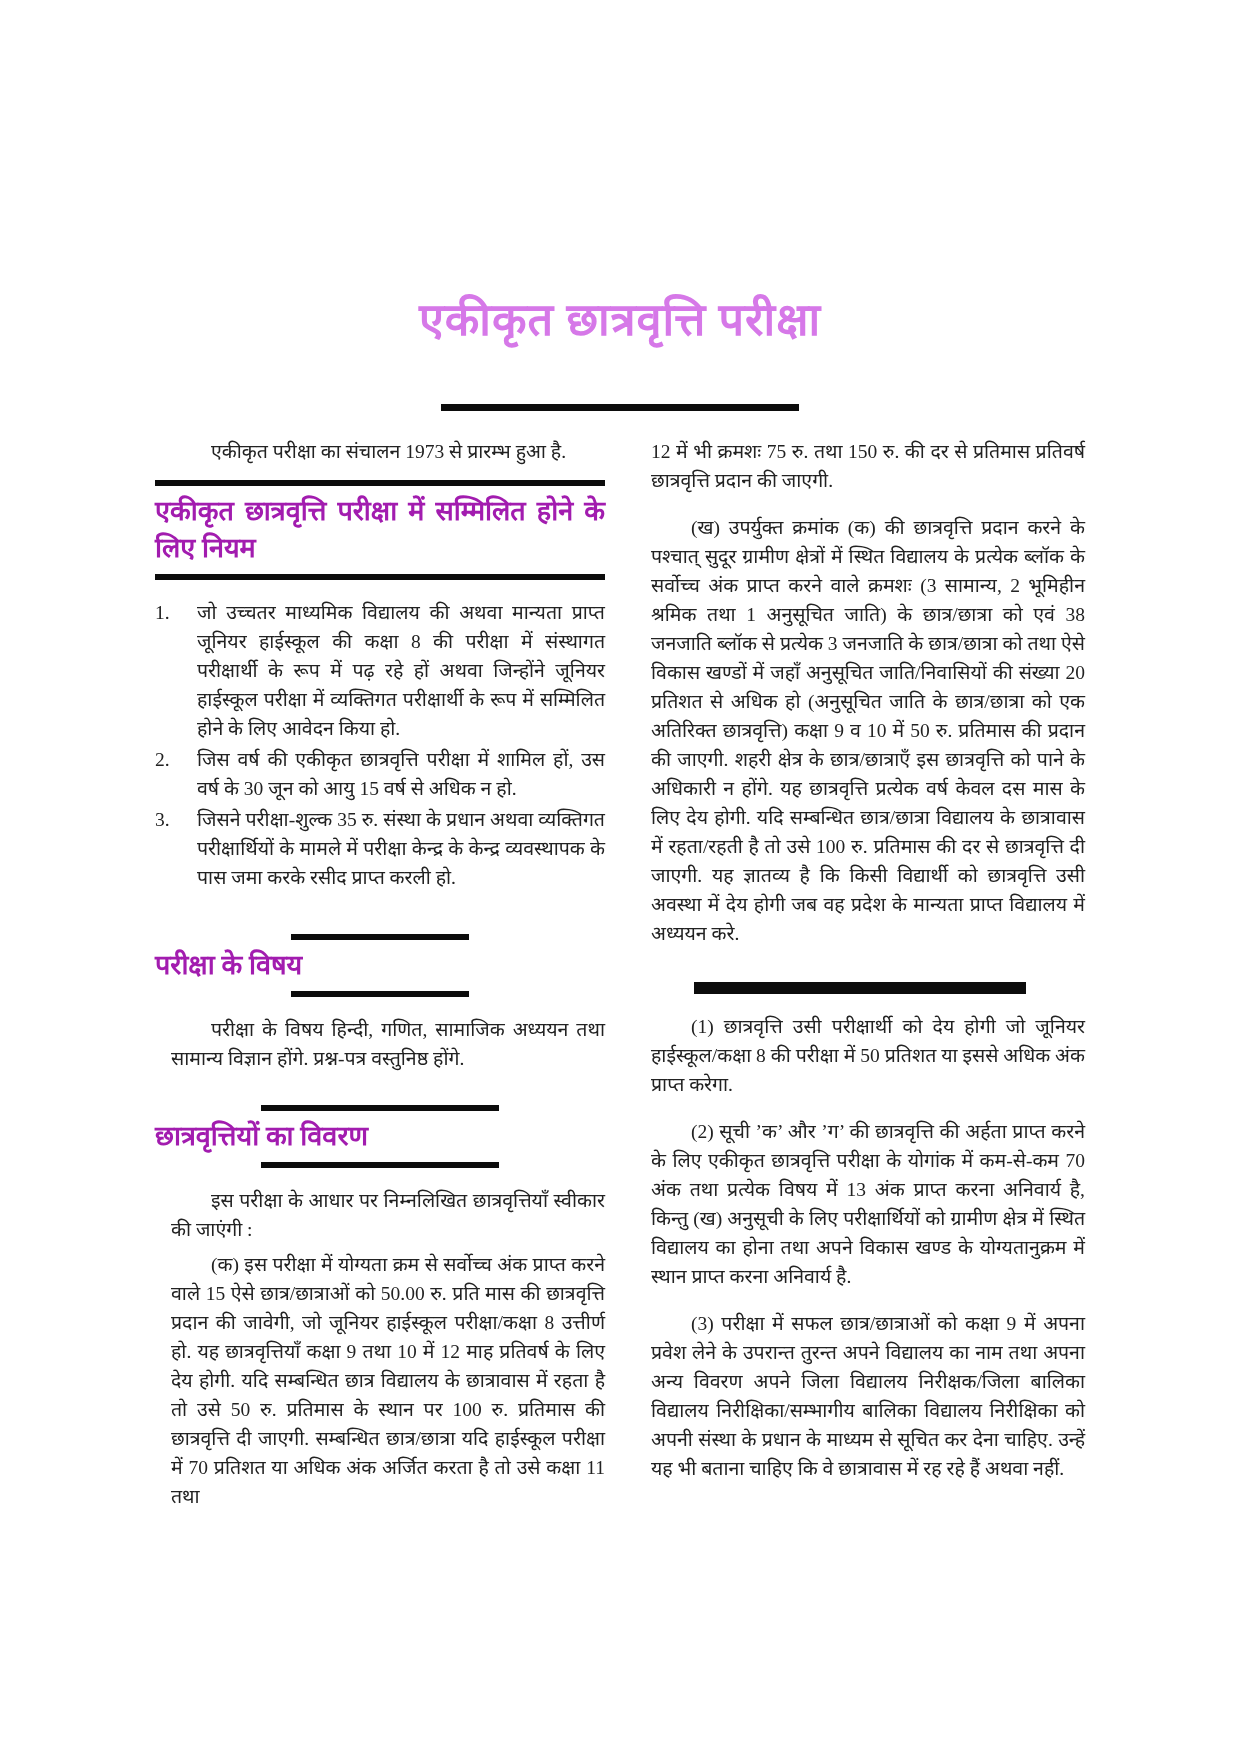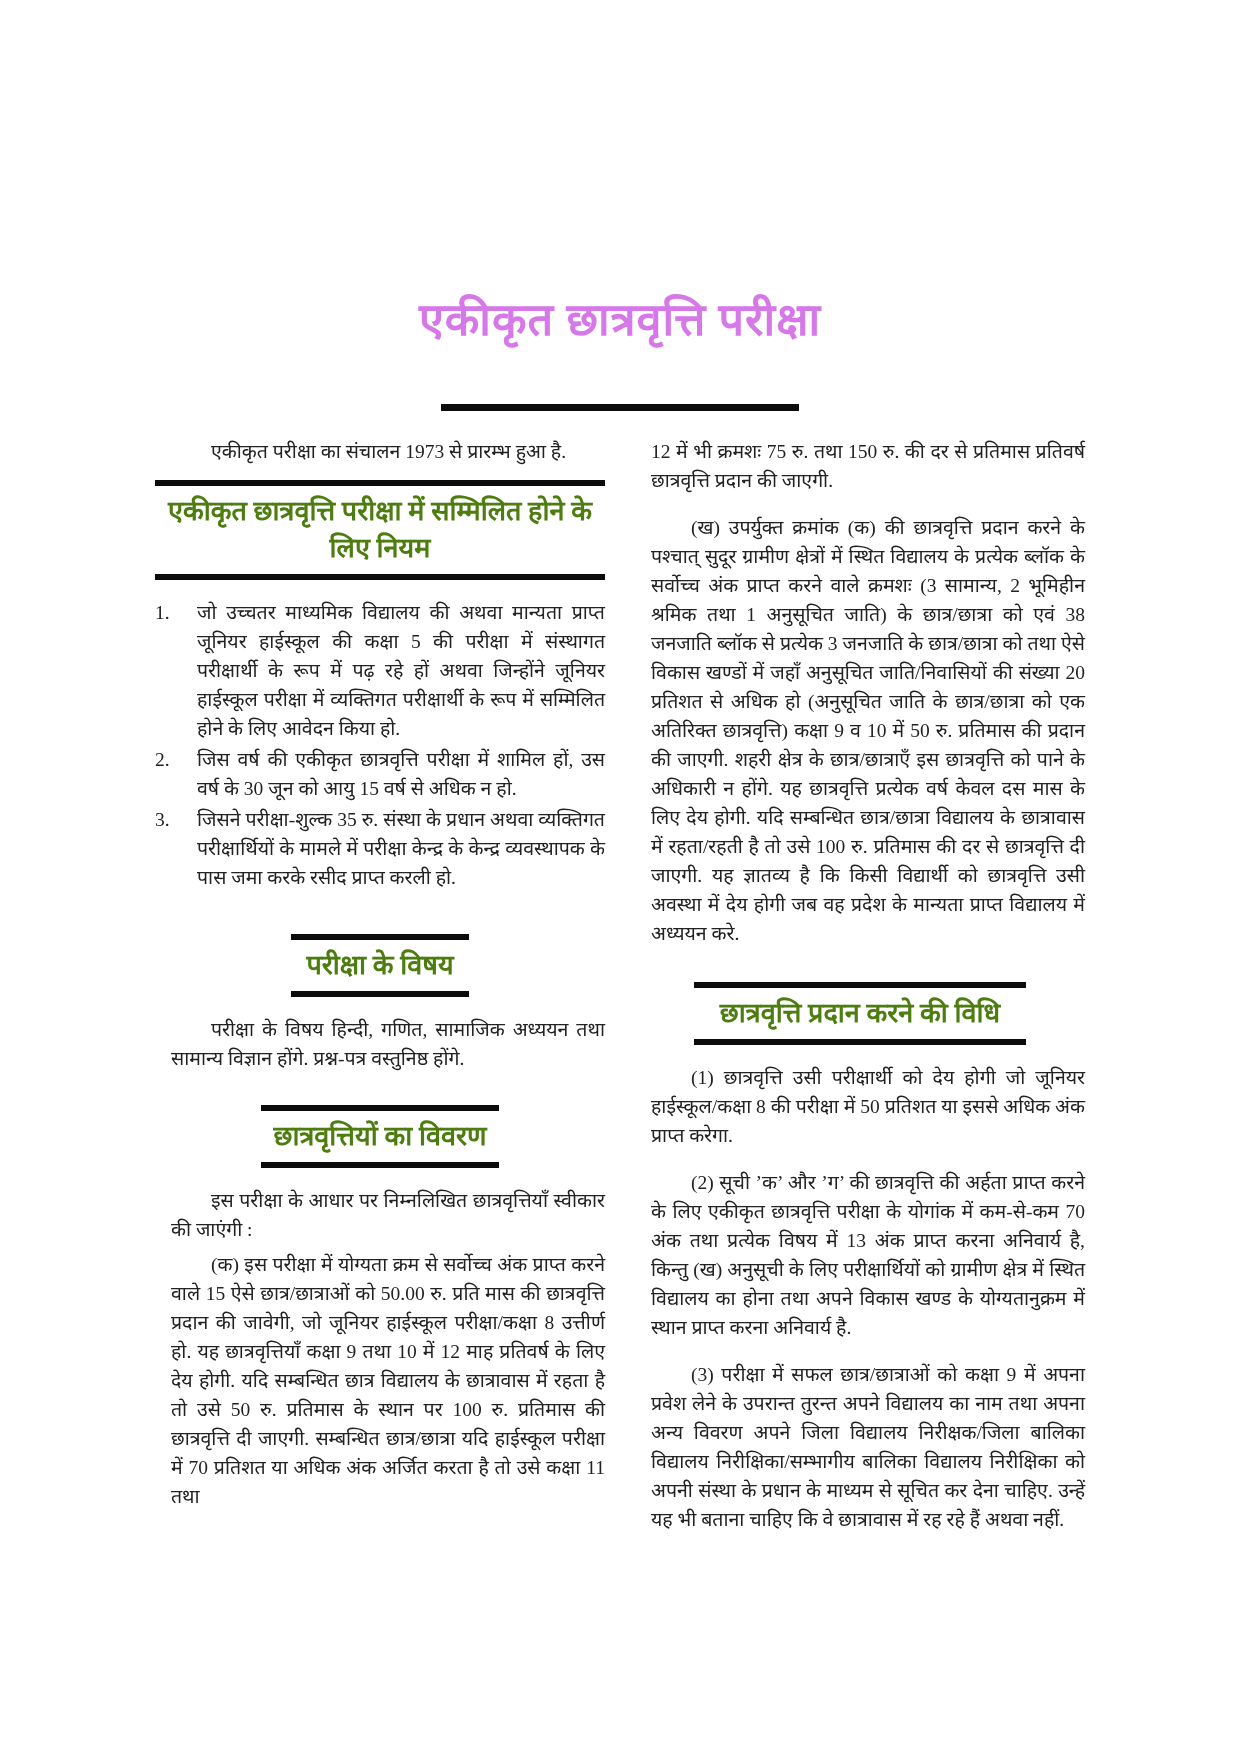--- a/index.html
+++ b/index.html
@@ -48,25 +48,24 @@
   p.para.noindent { text-indent:0; }
   p.para.tight { margin-bottom:6px; }
   .hblock { margin:26px 0 18px 0; }
   .hblock-first { margin-top:14px; }
   .hrule {
     height:6px;
     background:#0c0c0c;
   }
   .hrule.short { margin:0 auto; }
   .sec-heading {
-    color:#4d7c0f;
+    color:#a21caf;
     font-weight:bold;
     font-size:27px;
     line-height:37px;
-    text-align:center;
     text-indent:0;
     margin:7px 0;
     white-space:normal;
   }
   .sec-heading.nowrap { white-space:nowrap; }
   .num-item {
     display:flex;
     margin:0 0 2px 0;
   }
   .num-item .num {
@@ -96,21 +95,21 @@
       <div class="hblock hblock-full hblock-first">
         <div class="hrule"></div>
         <div class="sec-heading">एकीकृत छात्रवृत्ति परीक्षा में सम्मिलित होने के लिए नियम</div>
         <div class="hrule"></div>
       </div>
 
 
       <div class="num-list">
         <div class="num-item">
           <span class="num">1.</span>
-          <span class="num-text">जो उच्चतर माध्यमिक विद्यालय की अथवा मान्यता प्राप्त जूनियर हाईस्कूल की कक्षा 5 की परीक्षा में संस्थागत परीक्षार्थी के रूप में पढ़ रहे हों अथवा जिन्होंने जूनियर हाईस्कूल परीक्षा में व्यक्तिगत परीक्षार्थी के रूप में सम्मिलित होने के लिए आवेदन किया हो.</span>
+          <span class="num-text">जो उच्चतर माध्यमिक विद्यालय की अथवा मान्यता प्राप्त जूनियर हाईस्कूल की कक्षा 8 की परीक्षा में संस्थागत परीक्षार्थी के रूप में पढ़ रहे हों अथवा जिन्होंने जूनियर हाईस्कूल परीक्षा में व्यक्तिगत परीक्षार्थी के रूप में सम्मिलित होने के लिए आवेदन किया हो.</span>
         </div>
         <div class="num-item">
           <span class="num">2.</span>
           <span class="num-text">जिस वर्ष की एकीकृत छात्रवृत्ति परीक्षा में शामिल हों, उस वर्ष के 30 जून को आयु 15 वर्ष से अधिक न हो.</span>
         </div>
         <div class="num-item">
           <span class="num">3.</span>
           <span class="num-text">जिसने परीक्षा-शुल्क 35 रु. संस्था के प्रधान अथवा व्यक्तिगत परीक्षार्थियों के मामले में परीक्षा केन्द्र के केन्द्र व्यवस्थापक के पास जमा करके रसीद प्राप्त करली हो.</span>
         </div>
       </div>
@@ -135,21 +134,20 @@
     </div>
 
     <div class="col">
 
       <p class="para noindent">12 में भी क्रमशः 75 रु. तथा 150 रु. की दर से प्रतिमास प्रतिवर्ष छात्रवृत्ति प्रदान की जाएगी.</p>
 
       <p class="para" style="margin-top:18px;">(ख) उपर्युक्त क्रमांक (क) की छात्रवृत्ति प्रदान करने के पश्चात् सुदूर ग्रामीण क्षेत्रों में स्थित विद्यालय के प्रत्येक ब्लॉक के सर्वोच्च अंक प्राप्त करने वाले क्रमशः (3 सामान्य, 2 भूमिहीन श्रमिक तथा 1 अनुसूचित जाति) के छात्र/छात्रा को एवं 38 जनजाति ब्लॉक से प्रत्येक 3 जनजाति के छात्र/छात्रा को तथा ऐसे विकास खण्डों में जहाँ अनुसूचित जाति/निवासियों की संख्या 20 प्रतिशत से अधिक हो (अनुसूचित जाति के छात्र/छात्रा को एक अतिरिक्त छात्रवृत्ति) कक्षा 9 व 10 में 50 रु. प्रतिमास की प्रदान की जाएगी. शहरी क्षेत्र के छात्र/छात्राएँ इस छात्रवृत्ति को पाने के अधिकारी न होंगे. यह छात्रवृत्ति प्रत्येक वर्ष केवल दस मास के लिए देय होगी. यदि सम्बन्धित छात्र/छात्रा विद्यालय के छात्रावास में रहता/रहती है तो उसे 100 रु. प्रतिमास की दर से छात्रवृत्ति दी जाएगी. यह ज्ञातव्य है कि किसी विद्यार्थी को छात्रवृत्ति उसी अवस्था में देय होगी जब वह प्रदेश के मान्यता प्राप्त विद्यालय में अध्ययन करे.</p>
 
       <div class="hblock" style="margin-top:34px;">
         <div class="hrule short" style="width:332px;"></div>
-        <div class="sec-heading nowrap">छात्रवृत्ति प्रदान करने की विधि</div>
         <div class="hrule short" style="width:332px;"></div>
       </div>
 
       <p class="para" style="margin-bottom:18px;">(1) छात्रवृत्ति उसी परीक्षार्थी को देय होगी जो जूनियर हाईस्कूल/कक्षा 8 की परीक्षा में 50 प्रतिशत या इससे अधिक अंक प्राप्त करेगा.</p>
       <p class="para" style="margin-bottom:18px;">(2) सूची ’क’ और ’ग’ की छात्रवृत्ति की अर्हता प्राप्त करने के लिए एकीकृत छात्रवृत्ति परीक्षा के योगांक में कम-से-कम 70 अंक तथा प्रत्येक विषय में 13 अंक प्राप्त करना अनिवार्य है, किन्तु (ख) अनुसूची के लिए परीक्षार्थियों को ग्रामीण क्षेत्र में स्थित विद्यालय का होना तथा अपने विकास खण्ड के योग्यतानुक्रम में स्थान प्राप्त करना अनिवार्य है.</p>
       <p class="para">(3) परीक्षा में सफल छात्र/छात्राओं को कक्षा 9 में अपना प्रवेश लेने के उपरान्त तुरन्त अपने विद्यालय का नाम तथा अपना अन्य विवरण अपने जिला विद्यालय निरीक्षक/जिला बालिका विद्यालय निरीक्षिका/सम्भागीय बालिका विद्यालय निरीक्षिका को अपनी संस्था के प्रधान के माध्यम से सूचित कर देना चाहिए. उन्हें यह भी बताना चाहिए कि वे छात्रावास में रह रहे हैं अथवा नहीं.</p>
 
     </div>
 
   </div>

